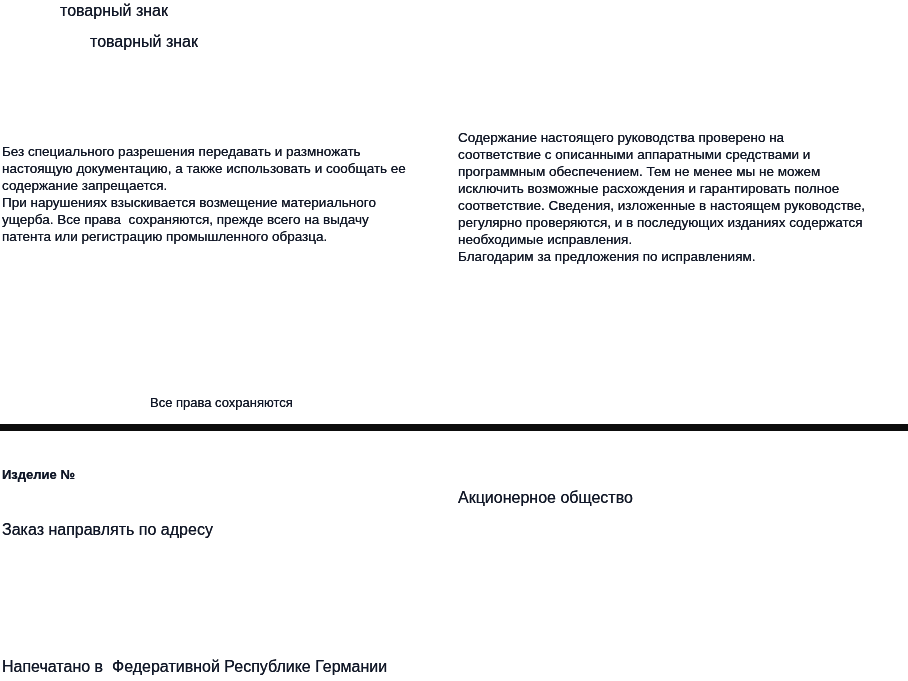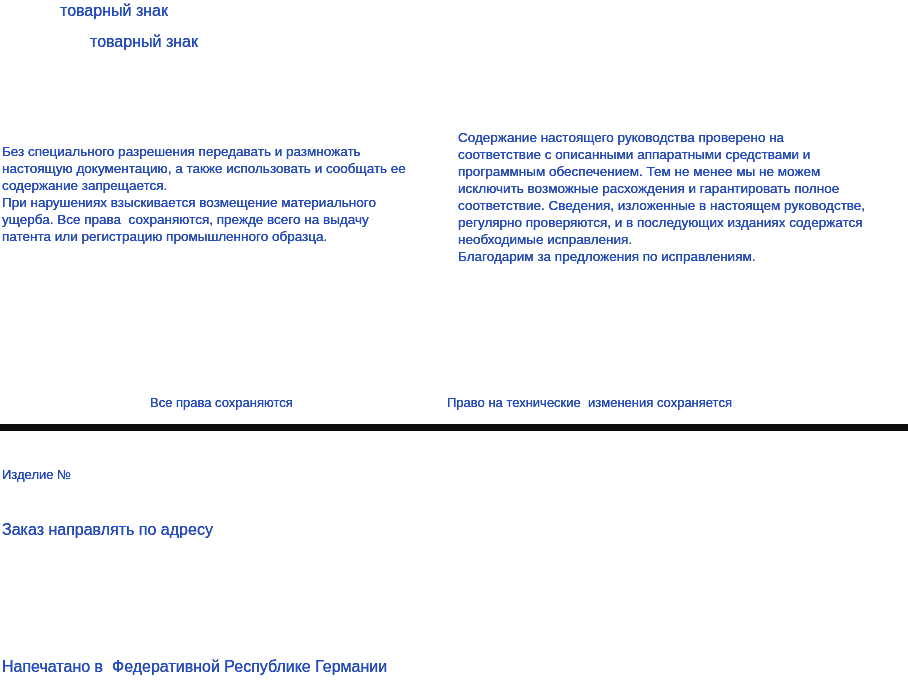--- a/index.html
+++ b/index.html
@@ -11,21 +11,21 @@
     position: relative;
     width: 908px;
     height: 681px;
     background: #ffffff;
     overflow: hidden;
     font-family: "Liberation Sans", "DejaVu Sans", sans-serif;
     color: #0a0a0a;
   }
   .abs { position: absolute; }
   .scan-text {
-    color: #1d4ed8;
+    color: #0f172a;
     text-shadow: 0 0 0.5px #1a1a1a; 
     white-space: pre-wrap;
   }
   .trademark {
     font-size: 16px;
     line-height: 19px;
   }
   .para {
     font-size: 13.5px;
     line-height: 17px;
@@ -63,24 +63,24 @@
 соответствие с описанными аппаратными средствами и
 программным обеспечением. Тем не менее мы не можем
 исключить возможные расхождения и гарантировать полное
 соответствие. Сведения, изложенные в настоящем руководстве,
 регулярно проверяются, и в последующих изданиях содержатся
 необходимые исправления.
 Благодарим за предложения по исправлениям.</div>
 
   <div class="abs scan-text label-mid" style="left:150px; top:394px;">Все права сохраняются</div>
 
-  <div class="abs scan-text label-mid" style="left:447px; top:394px;">Право на технические  изменения сохраняется</div>
 
   <div class="abs divider" style="left:0; top:424px; width:908px; height:7px;"></div>
 
-  <div class="abs scan-text label-mid" style="left:2px; top:466px;">Изделие №</div>
+  <div class="abs scan-text label-mid" style="left:2px; top:466px;font-weight:bold;">Изделие №</div>
 
+  <div class="abs scan-text label-bottom" style="left:458px; top:488px;">Акционерное общество</div>
 
   <div class="abs scan-text label-bottom" style="left:2px; top:520px;">Заказ направлять по адресу</div>
 
   <div class="abs scan-text label-bottom" style="left:2px; top:657px;">Напечатано в  Федеративной Республике Германии</div>
 
 </div>
 
 </body></html>

